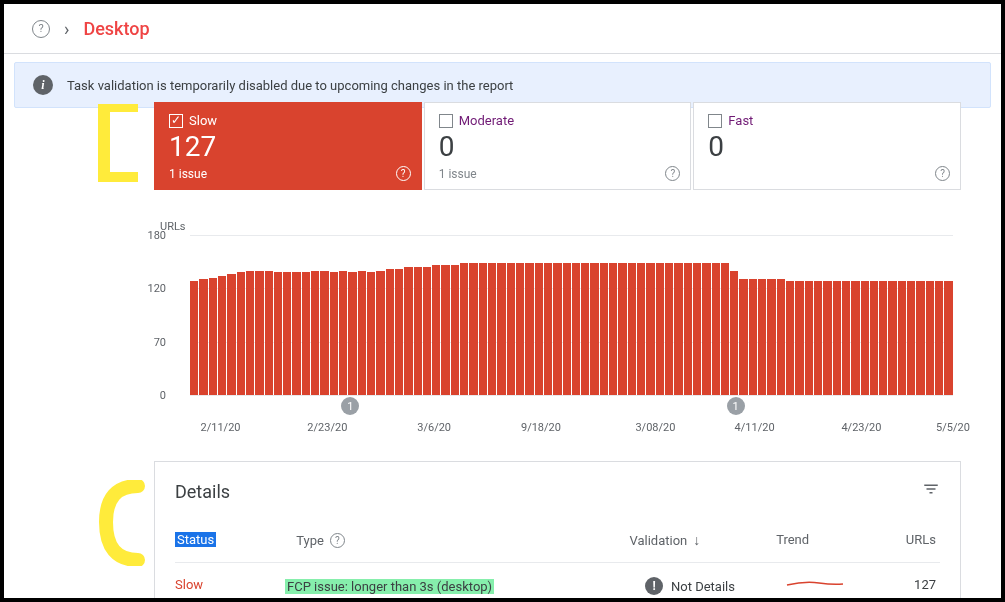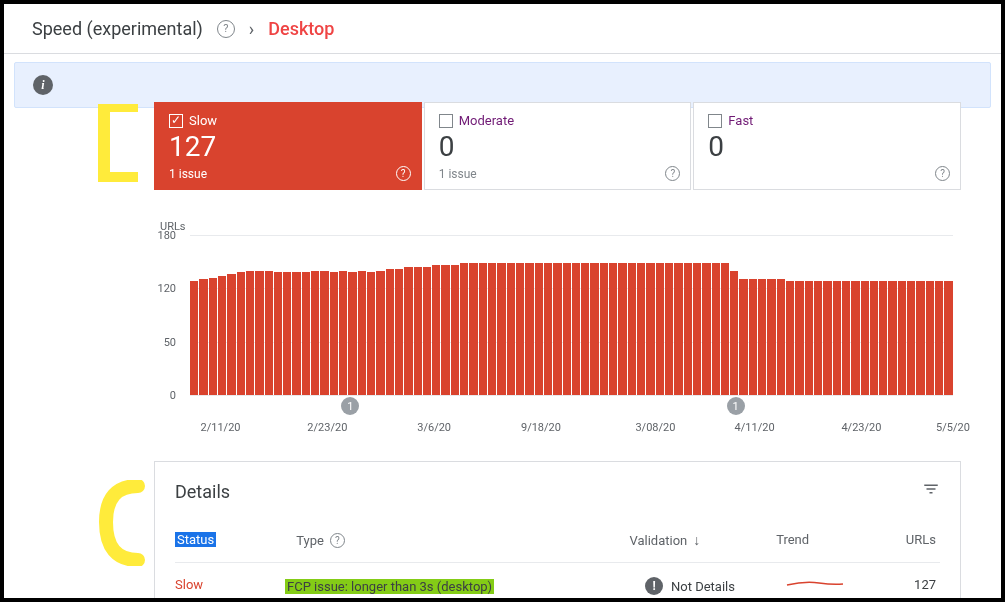--- a/index.html
+++ b/index.html
@@ -27,21 +27,21 @@
   .card .sub { font-size:12px; margin-top:4px; }
   .card .corner-help { position:absolute; bottom:8px; right:10px; }
   .card .label-text { color:#701a75; }
   .card.selected .label-text, .card.selected .sub { color:#fff; }
   .card .sub-grey { color:#80868b; }
   
   .chart-wrap { margin-top: 30px; }
   .chart-ylabel { font-size:11px; color:#5f6368; margin-left:6px; margin-bottom:2px;}
   .chart { position:relative; height:160px; margin-left:36px; margin-right:8px; }
   .yaxis { position:absolute; left:-34px; top:0; height:100%; width:30px; }
-  .ytick { position:absolute; right:10px; font-size:11px; color:#5f6368; transform:translateY(-50%); }
+  .ytick { position:absolute; right:20px; font-size:11px; color:#5f6368; transform:translateY(-50%); }
   .gridline { position:absolute; left:0; right:0; border-top:1px solid #e8eaed; }
   .bars { position:absolute; left:0; right:0; bottom:0; height:100%; display:flex; align-items:flex-end; gap:1px; }
   .bar { flex:1; background:#d9432e; }
   .xaxis-markers { position:relative; margin-left:36px; margin-right:8px; height:20px; margin-top:2px;}
   .marker { position:absolute; width:18px; height:18px; border-radius:50%; background:#9aa0a6; color:#fff; font-size:11px; display:flex; align-items:center; justify-content:center; transform:translateX(-50%);}
   .xaxis-labels { position:relative; margin-left:36px; margin-right:8px; height:20px; margin-top:4px;}
   .xlabel { position:absolute; font-size:11px; color:#5f6368; transform:translateX(-50%);}
   
   .details-panel { border:1px solid #dadce0; padding:18px 20px; background:#fff; margin-top:20px;}
   .details-header { display:flex; justify-content:space-between; align-items:center;}
@@ -50,41 +50,41 @@
   .table-head { display:flex; margin-top:30px; font-size:13px; color:#5f6368; padding-bottom:10px;gap:28px;}
   .col-status { width:110px; }
   .col-type { width:360px; display:flex; align-items:center; gap:6px;}
   .col-validation { width:140px; display:flex; align-items:center; gap:4px;}
   .col-trend { width:120px; }
   .col-urls { flex:1; text-align:right; padding-right:4px;}
   .status-hl { background:#1a73e8; color:#fff; padding:0 2px;}
   .down-arrow { font-size:14px; margin-left:2px;}
   .table-row { display:flex; padding:14px 0 0 0; font-size:13px; color:#3c4043; border-top:1px solid #e8eaed; margin-top:4px;}
   .row-status { color:#d9432e;}
-  .row-type-hl { background:#84cc16; padding:0 2px;}
+  .row-type-hl { background:#86efac; padding:0 2px;}
   .row-validation { display:flex; align-items:center; gap:8px;}
   .excl-icon { width:18px; height:18px; border-radius:50%; background:#5f6368; color:#fff; font-size:12px; display:flex; align-items:center; justify-content:center; font-weight:bold;}
   .sparkline { width:60px; height:14px; }
   
   .yellow-mark-1 { position:absolute; top:100px; left:94px; }
   .yellow-mark-2 { position:absolute; top:476px; left:94px; }
   .help-small { width:15px; height:15px; font-size:10px; }
 </style>
 </head>
 <body>
 
 <div class="header">
-  <span class="header-title">Speed (experimental)</span>
   <span class="help-icon">?</span>
   <span class="chevron-right">›</span>
   <span class="header-crumb">Desktop</span>
 </div>
 
 <div class="banner">
   <span class="info-icon">i</span>
+  <span>Task validation is temporarily disabled due to upcoming changes in the report</span>
 </div>
 
 <svg class="yellow-mark-1" width="40" height="78">
   <path d="M 34 2 L 6 2 L 6 74 L 34 74" stroke="#ffeb3b" stroke-width="12" fill="none" stroke-linecap="square"></path>
 </svg>
 <svg class="yellow-mark-2" width="48" height="86">
   <path d="M 40 6 Q 8 6 8 42 Q 8 80 40 80" stroke="#ffeb3b" stroke-width="14" fill="none" stroke-linecap="round"></path>
 </svg>
 
 <div class="main-area">
@@ -117,21 +117,21 @@
       <span class="help-icon help-small corner-help">?</span>
     </div>
   </div>
 
   <div class="chart-wrap">
     <div class="chart-ylabel">URLs</div>
     <div class="chart">
       <div class="yaxis" id="yaxis">
           <div class="ytick" style="top: 0%;">180</div>
           <div class="ytick" style="top: 33.3333%;">120</div>
-          <div class="ytick" style="top: 66.6667%;">50</div>
+          <div class="ytick" style="top: 66.6667%;">70</div>
           <div class="ytick" style="top: 100%;">0</div>
         </div>
       <div id="gridlines">
           <div class="gridline" style="top: 0%;"></div>
           <div class="gridline" style="top: 33.3333%;"></div>
           <div class="gridline" style="top: 66.6667%;"></div>
           <div class="gridline" style="top: 100%;"></div>
         </div>
       <div class="bars" id="bars">
           <div class="bar" style="height: 71.1111%;"></div>

